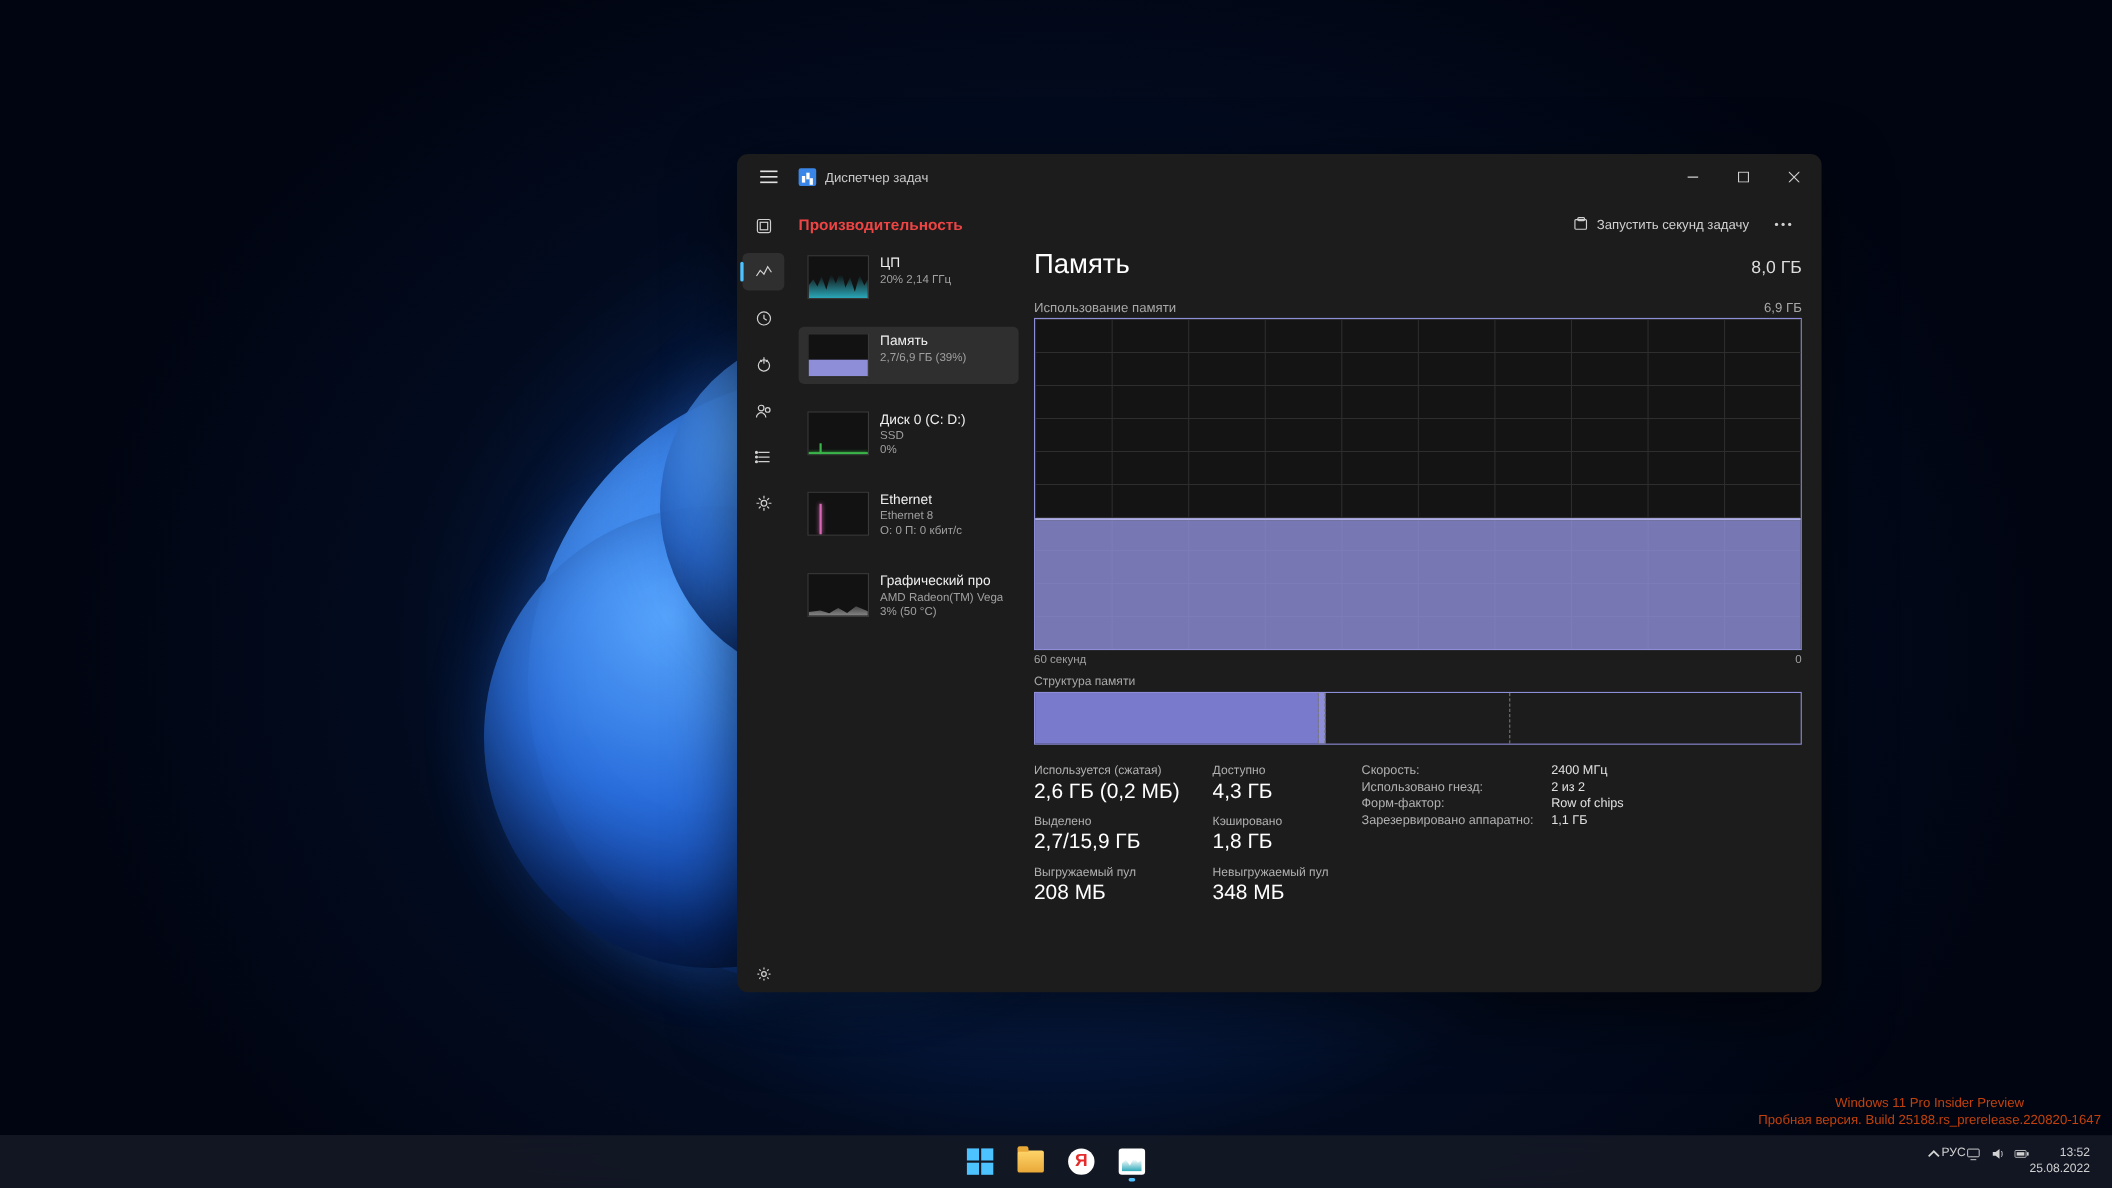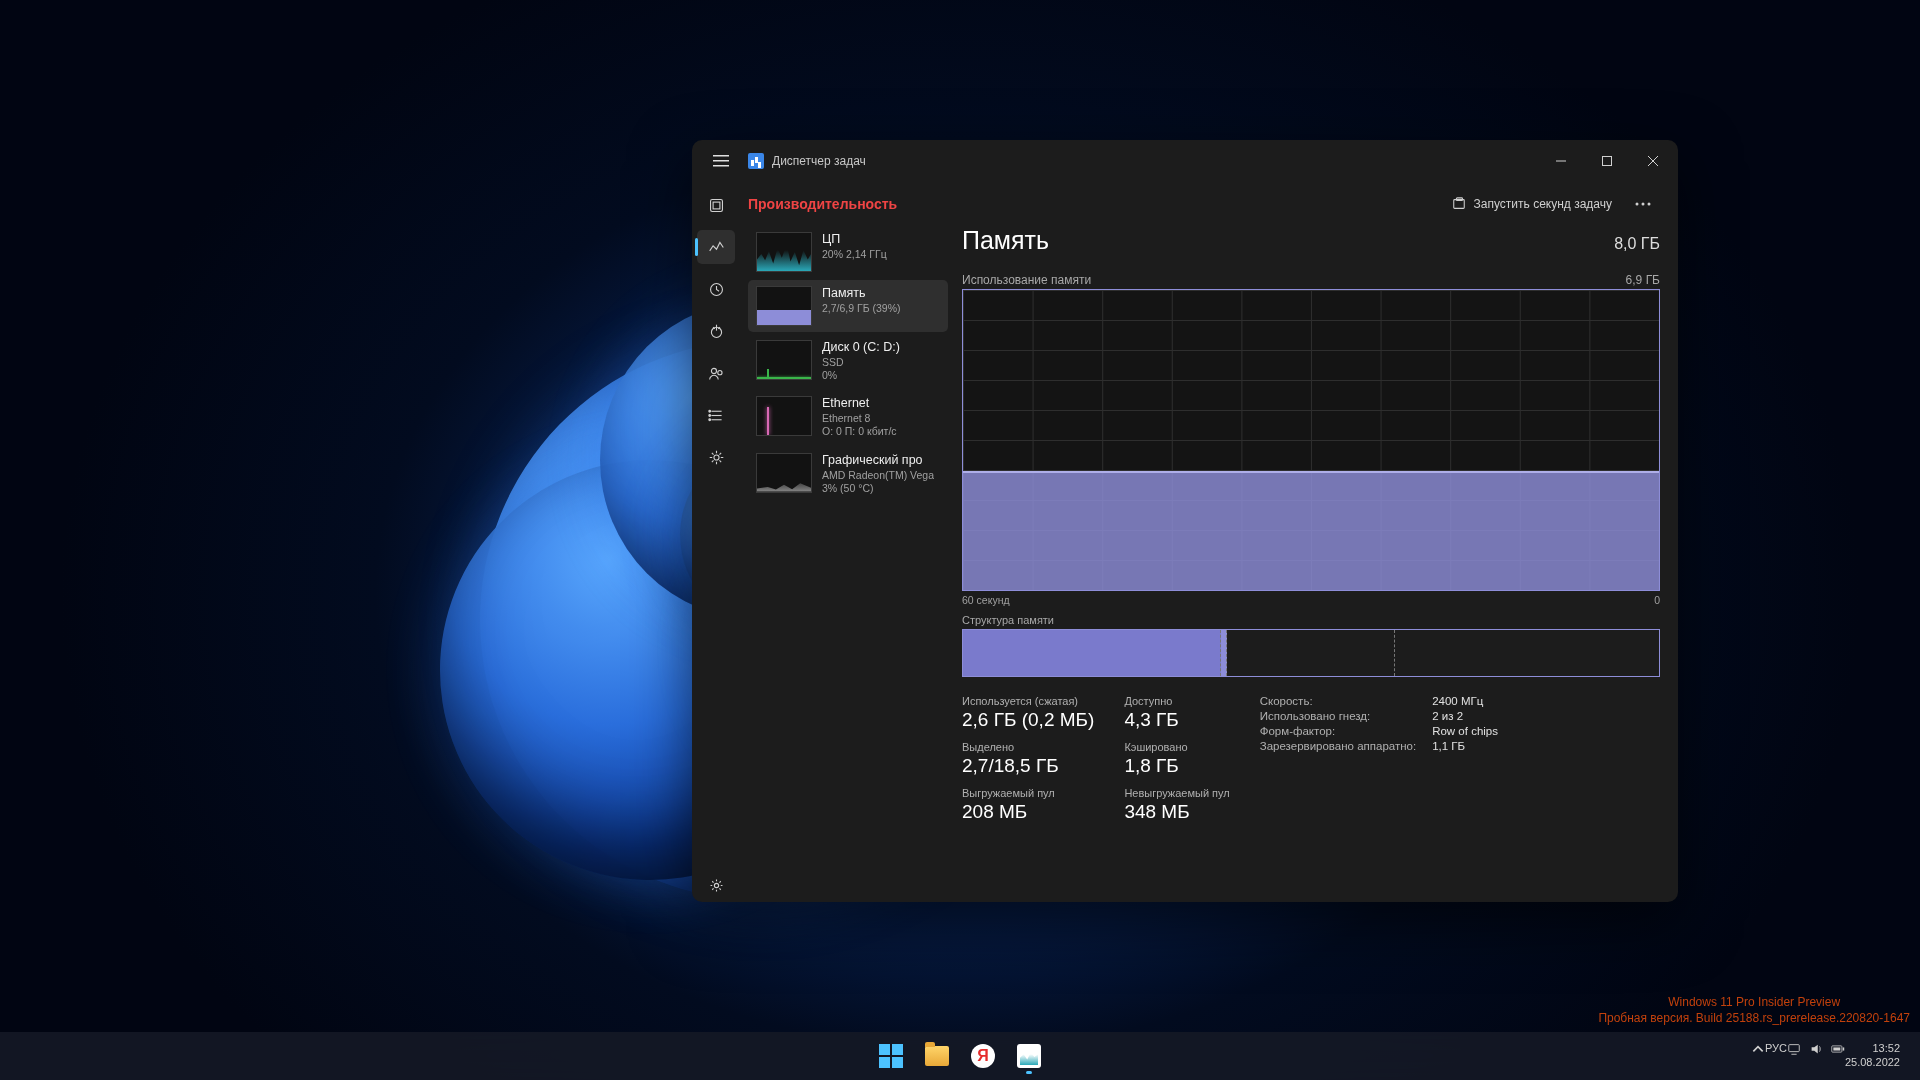--- a/index.html
+++ b/index.html
@@ -13,21 +13,21 @@
   .bloom { position:absolute; left:380px; top:260px; width:780px; height:720px; pointer-events:none; }
   .bloom .petal { position:absolute; border-radius:50%; background:radial-gradient(ellipse at 30% 30%, #5aa8ff, #2a6edc 40%, #0c3a99 70%, #041e5a); box-shadow: inset -30px -30px 80px rgba(0,0,0,0.6), 0 0 60px rgba(40,110,220,0.3); }
   .p1{width:560px;height:560px;left:100px;top:80px;transform:rotate(-12deg);}
   .p2{width:420px;height:420px;left:60px;top:200px;transform:rotate(25deg);opacity:.95;}
   .p3{width:320px;height:320px;left:220px;top:40px;opacity:.9;}
   .p4{width:260px;height:260px;left:330px;top:260px;transform:rotate(-30deg);opacity:.9;}
   .p5{width:190px;height:190px;left:300px;top:180px;background:radial-gradient(ellipse at 40% 40%,#aee0ff,#4a9bf0 40%,#1c5ec2);}
   .p6{width:130px;height:130px;left:340px;top:220px;background:radial-gradient(ellipse at 40% 40%,#d0ecff,#7ab8f5 50%,#2f74d4);}
 
   
-  .window { position:absolute; left:692px; top:140px; width:986px; height:762px;
+  .window { position:absolute; left:670px; top:140px; width:986px; height:762px;
     background:#1c1c1c; border-radius:10px; box-shadow:0 20px 60px rgba(0,0,0,0.6); display:flex; flex-direction:column; }
   .titlebar { height:42px; display:flex; align-items:center; padding:0 2px 0 14px; }
   .hamburger { width:30px; height:30px; display:flex; align-items:center; justify-content:center; cursor:pointer; }
   .hamburger svg{width:16px;height:16px;fill:#e0e0e0;}
   .app-icon { width:16px; height:16px; margin:0 8px 0 12px; background:#3a86e8; border-radius:2px; position:relative; }
   .app-icon::after{content:"";position:absolute;left:3px;top:7px;width:3px;height:6px;background:#fff;box-shadow:4px -3px 0 #fff,7px 2px 0 #fff;}
   .title { font-size:12px; color:#c8c8c8; }
   .winctl { margin-left:auto; display:flex; }
   .winbtn { width:46px; height:42px; display:flex; align-items:center; justify-content:center; cursor:pointer; }
   .winbtn svg{width:10px;height:10px;stroke:#d0d0d0;stroke-width:1;fill:none;}
@@ -40,21 +40,21 @@
   .rail-item svg{width:17px;height:17px;stroke:#d0d0d0;fill:none;stroke-width:1.3;}
   .rail .spacer{flex:1;}
 
   .content { flex:1; display:flex; flex-direction:column; padding:0 18px 14px 8px; min-width:0;}
   .header { height:44px; display:flex; align-items:center; }
   .header h1 { font-size:14px; font-weight:600; color:#ef4444; }
   .header .run { margin-left:auto; display:flex; align-items:center; gap:8px; font-size:12px; color:#d0d0d0; padding:5px 10px; border-radius:4px; cursor:pointer;}
   .header .more { width:34px; height:30px; display:flex; align-items:center; justify-content:center; cursor:pointer; border-radius:4px; margin-left:4px;}
 
   .perf { flex:1; display:flex; gap:14px; min-height:0;}
-  .list { width:200px; display:flex; flex-direction:column; gap:2px; }
+  .list { width:200px; display:flex; flex-direction:column; gap:19px; }
   .litem { display:flex; gap:10px; padding:6px 8px; border-radius:5px; cursor:pointer; }
   .litem.selected { background:#2f2f2f; }
   .thumb { width:56px; height:40px; border:1px solid #3a3a3a; background:#121212; position:relative; overflow:hidden; flex-shrink:0;}
   .litem .meta h3{font-size:12.5px;font-weight:400;color:#eee;margin-bottom:2px;white-space:nowrap;overflow:hidden;text-overflow:ellipsis;max-width:124px;}
   .litem .meta p{font-size:10.5px;color:#a0a0a0;line-height:1.25;white-space:nowrap;overflow:hidden;text-overflow:ellipsis;max-width:124px;}
 
   .detail { flex:1; display:flex; flex-direction:column; min-width:0;}
   .dhead { display:flex; align-items:baseline; }
   .dhead h2{font-size:25px; font-weight:400; color:#fff;}
   .dhead .cap{margin-left:auto; font-size:16px; color:#ddd;}
@@ -299,21 +299,21 @@
               <div class="seg free"></div>
           </div>
           <div class="stats">
             <div class="col">
               <div class="stat">
                   <div class="lbl">Используется (сжатая)</div>
                   <div class="val">2,6 ГБ (0,2 МБ)</div>
                 </div>
               <div class="stat">
                   <div class="lbl">Выделено</div>
-                  <div class="val">2,7/18,5 ГБ</div>
+                  <div class="val">2,7/15,9 ГБ</div>
                 </div>
               <div class="stat">
                   <div class="lbl">Выгружаемый пул</div>
                   <div class="val">208 МБ</div>
                 </div>
             </div>
             <div class="col">
               <div class="stat">
                   <div class="lbl">Доступно</div>
                   <div class="val">4,3 ГБ</div>

